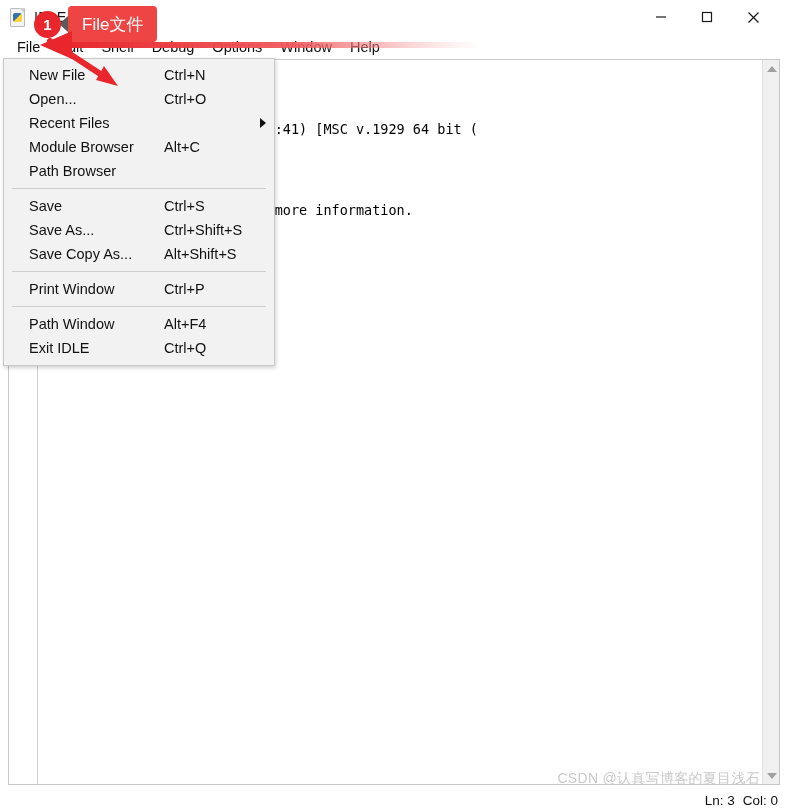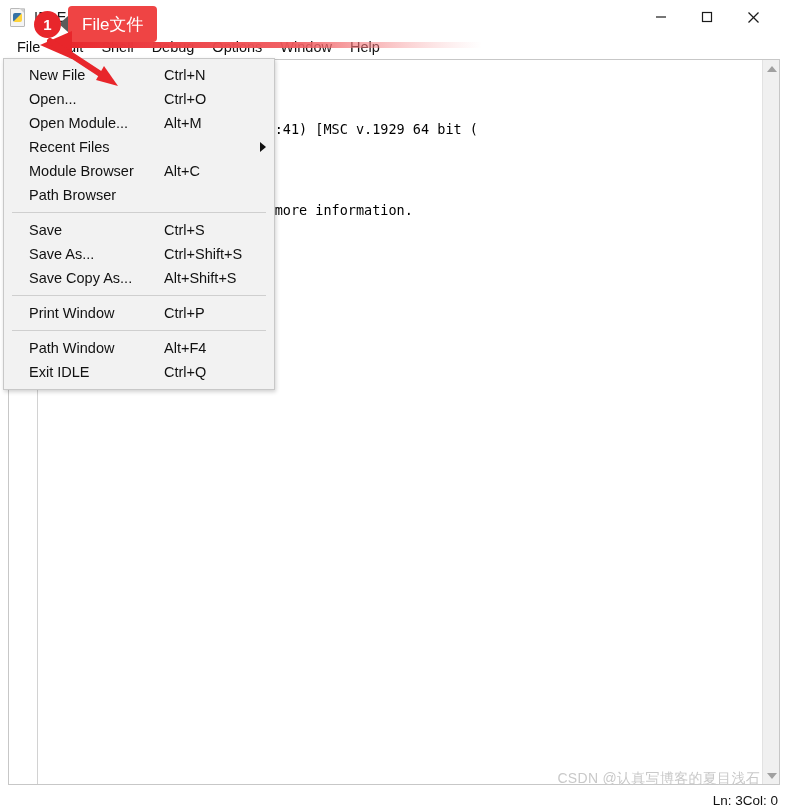--- a/index.html
+++ b/index.html
@@ -175,20 +175,21 @@
   }
 
   
   #status-bar {
     position: absolute;
     right: 10px;
     bottom: 0px;
     height: 22px;
     display: flex;
     align-items: center;
+    gap: 8px;
     font-size: 13.5px;
     color: #111111;
     white-space: nowrap;
   }
 
   
   #watermark {
     position: absolute;
     right: 28px;
     bottom: 23px;
@@ -373,24 +374,20 @@
 
     <div class="menu-row">
       <span class="menu-label">New File</span>
       <span class="menu-accel">Ctrl+N</span>
     </div>
     <div class="menu-row">
       <span class="menu-label">Open...</span>
       <span class="menu-accel">Ctrl+O</span>
     </div>
     <div class="menu-row">
-      <span class="menu-label">Open Module...</span>
-      <span class="menu-accel">Alt+M</span>
-    </div>
-    <div class="menu-row">
       <span class="menu-label">Recent Files</span>
       <span class="menu-submenu-arrow"></span>
     </div>
     <div class="menu-row">
       <span class="menu-label">Module Browser</span>
       <span class="menu-accel">Alt+C</span>
     </div>
     <div class="menu-row">
       <span class="menu-label">Path Browser</span>
       <span class="menu-accel"></span>

